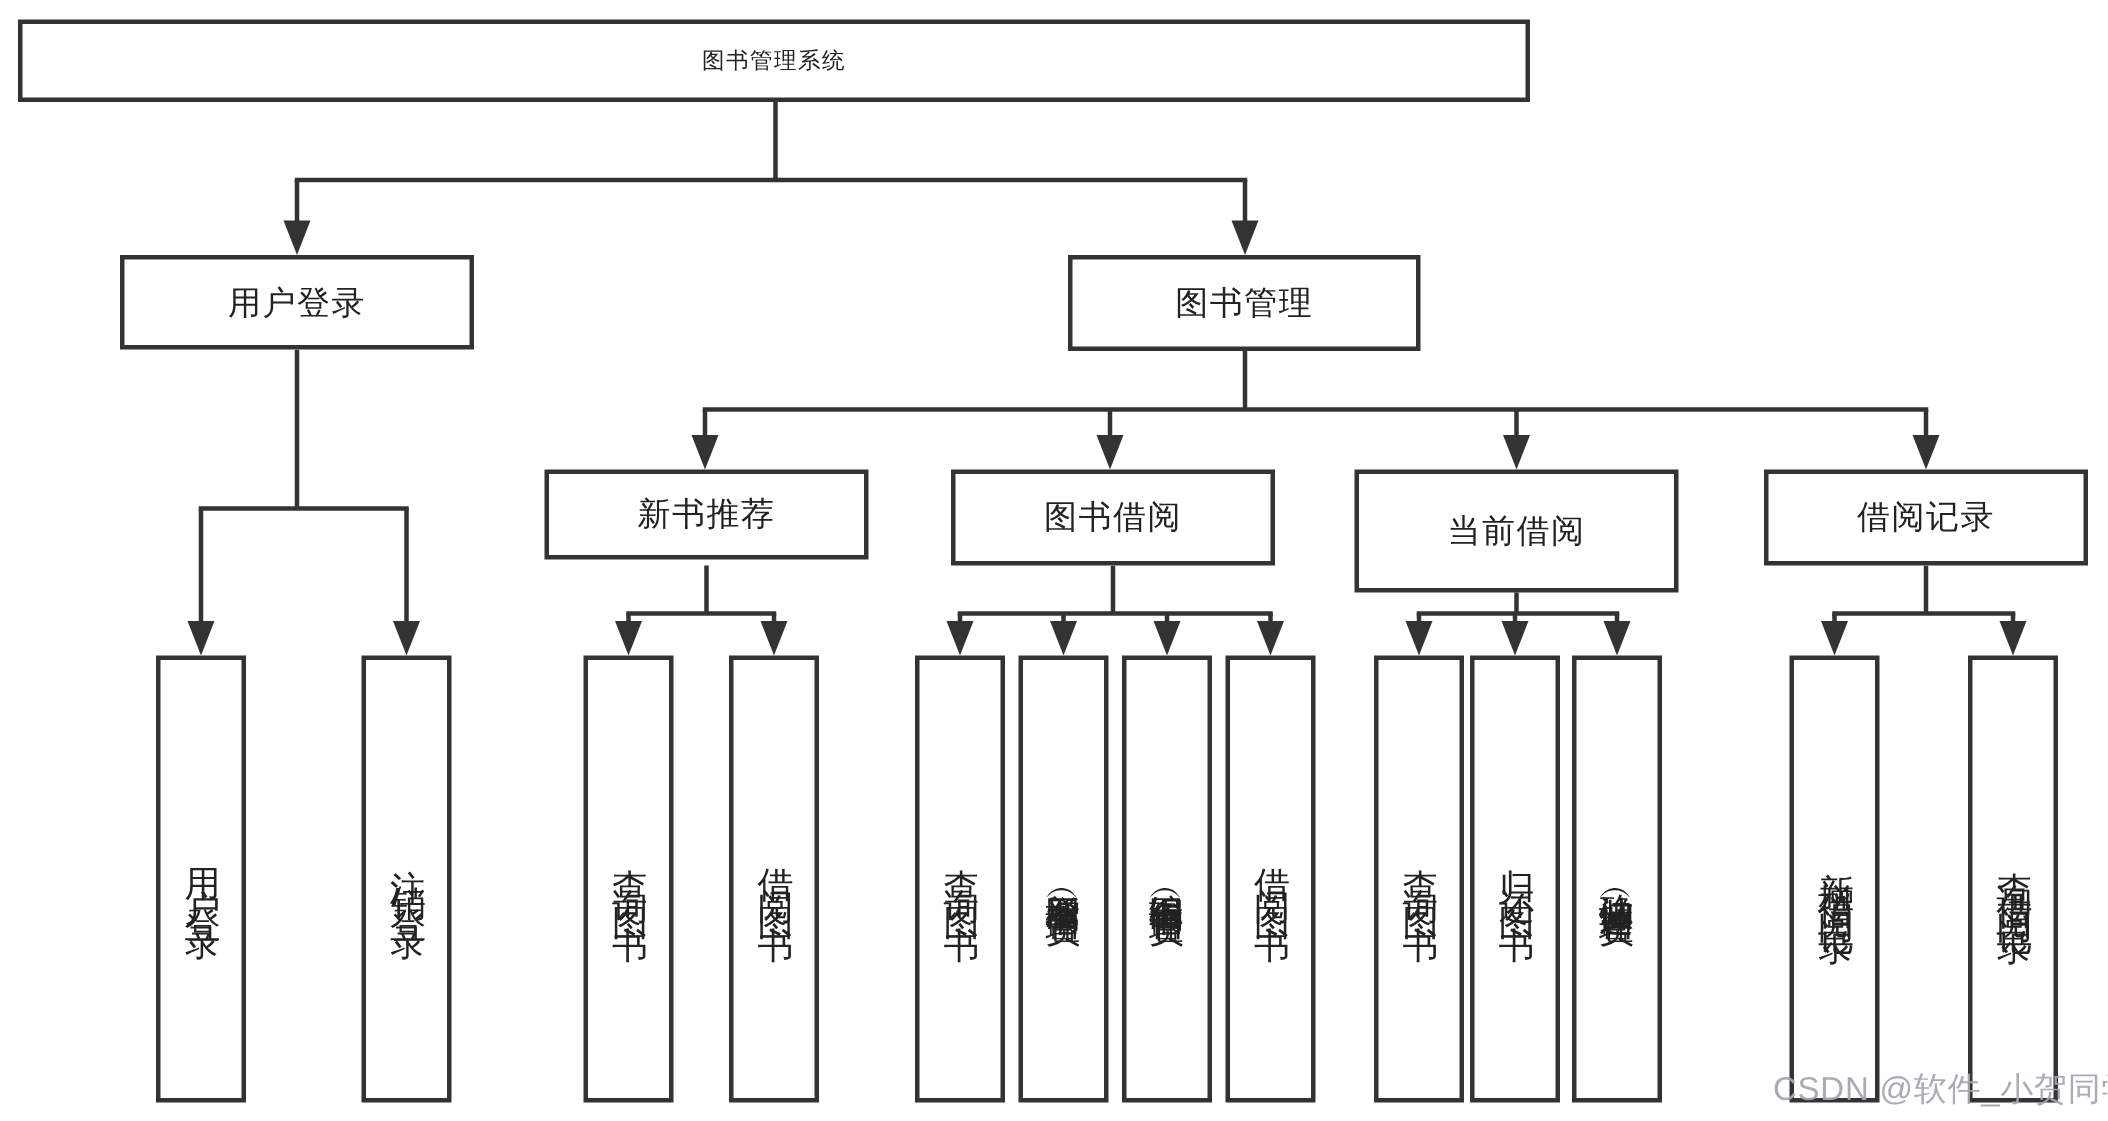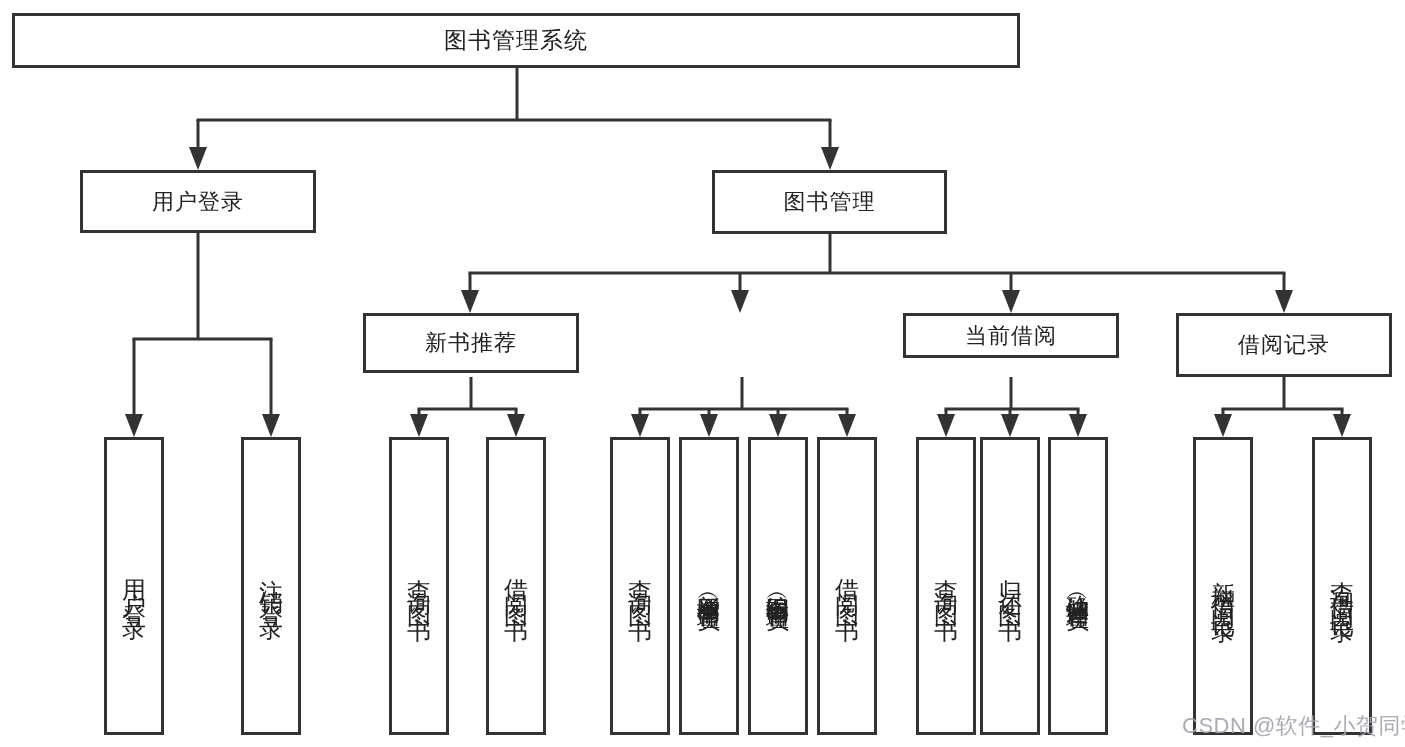--- a/index.html
+++ b/index.html
@@ -29,21 +29,21 @@
     align-items: center;
     justify-content: center;
     color: #222222;
     font-size: 22px;
     letter-spacing: 1px;
     z-index: 2;
   }
 
   
   .node.h { font-size: 22px; }
-  .node.root { font-size: 23px; }
+  .node.root { font-size: 15px; }
 
   
   .node.v {
     width: 60px;
     top: 437px;
     height: 298px;
     font-size: 24px;
   }
   .node.v .txt {
     writing-mode: vertical-rl;
@@ -146,21 +146,24 @@
   <div class="node h" style="left:80px; top:170px; width:236px; height:63px;">
     <span>用户登录</span>
   </div>
   <div class="node h" style="left:712px; top:170px; width:235px; height:64px;align-items:center;">
     <span>图书管理</span>
   </div>
 
   <div class="node h" style="left:363px; top:313px; width:216px; height:60px;">
     <span>新书推荐</span>
   </div>
-  <div class="node h" style="left:903px; top:313px; width:216px; height:45px;">
+  <div class="node h" style="left:634px; top:313px; width:216px; height:64px;">
+    <span>图书借阅</span>
+  </div>
+  <div class="node h" style="left:903px; top:313px; width:216px; height:82px;">
     <span>当前借阅</span>
   </div>
   <div class="node h" style="left:1176px; top:313px; width:216px; height:64px;">
     <span>借阅记录</span>
   </div>
 
   <div class="node v s4" style="left:104px;">
     <span class="txt">用户登录</span>
   </div>
   <div class="node v s4" style="left:241px;">

